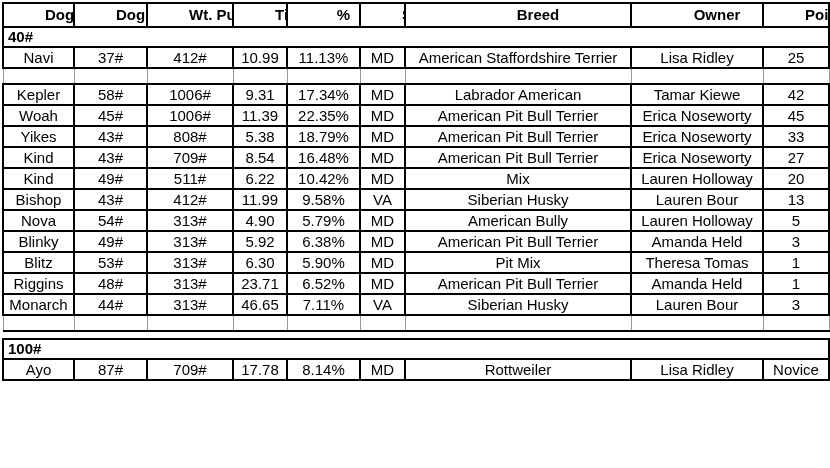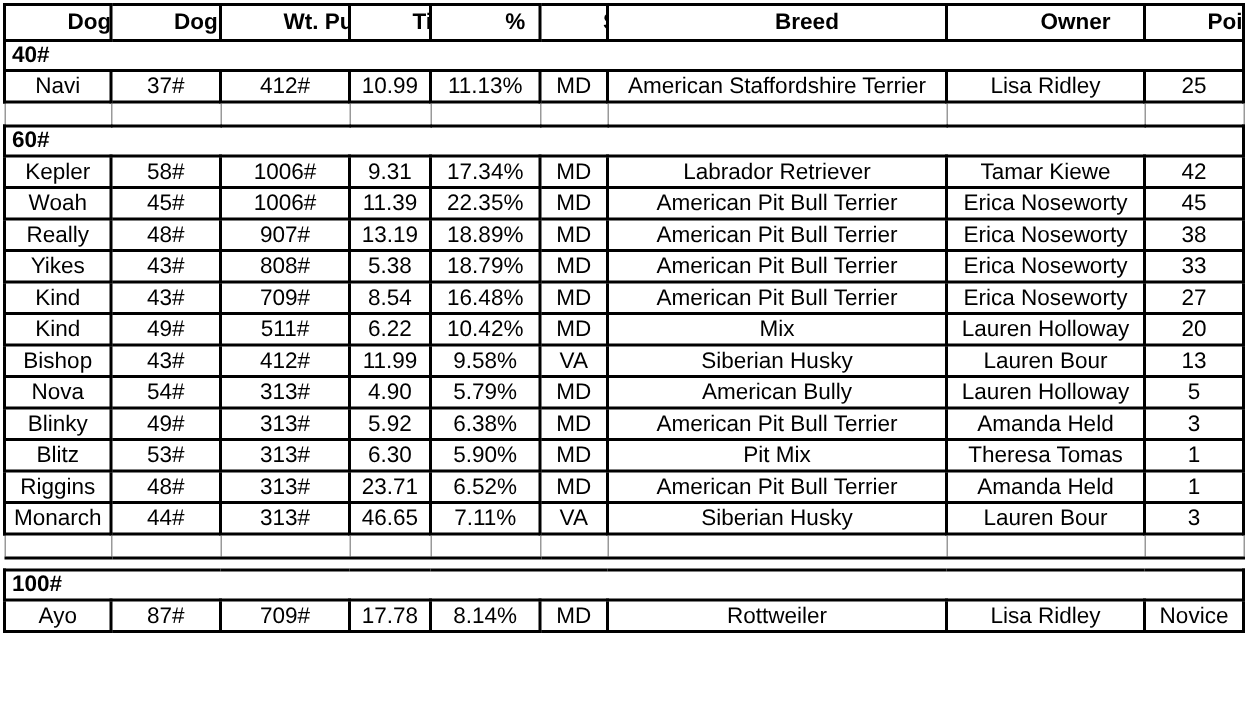--- a/index.html
+++ b/index.html
@@ -121,55 +121,41 @@
           <td></td>
           <td></td>
           <td></td>
           <td></td>
           <td></td>
           <td></td>
           <td></td>
           <td></td>
           <td></td>
         </tr>
-        <tr class="section-row">
-          <td colspan="9">60#</td>
-        </tr>
         <tr class="data-row">
           <td>Kepler</td>
           <td>58#</td>
           <td>1006#</td>
           <td>9.31</td>
           <td>17.34%</td>
           <td>MD</td>
-          <td>Labrador Retriever</td>
+          <td>Labrador American</td>
           <td>Tamar Kiewe</td>
           <td>42</td>
         </tr>
         <tr class="data-row">
           <td>Woah</td>
           <td>45#</td>
           <td>1006#</td>
           <td>11.39</td>
           <td>22.35%</td>
           <td>MD</td>
           <td>American Pit Bull Terrier</td>
           <td>Erica Noseworty</td>
           <td>45</td>
-        </tr>
-        <tr class="data-row">
-          <td>Really</td>
-          <td>48#</td>
-          <td>907#</td>
-          <td>13.19</td>
-          <td>18.89%</td>
-          <td>MD</td>
-          <td>American Pit Bull Terrier</td>
-          <td>Erica Noseworty</td>
-          <td>38</td>
         </tr>
         <tr class="data-row">
           <td>Yikes</td>
           <td>43#</td>
           <td>808#</td>
           <td>5.38</td>
           <td>18.79%</td>
           <td>MD</td>
           <td>American Pit Bull Terrier</td>
           <td>Erica Noseworty</td>

